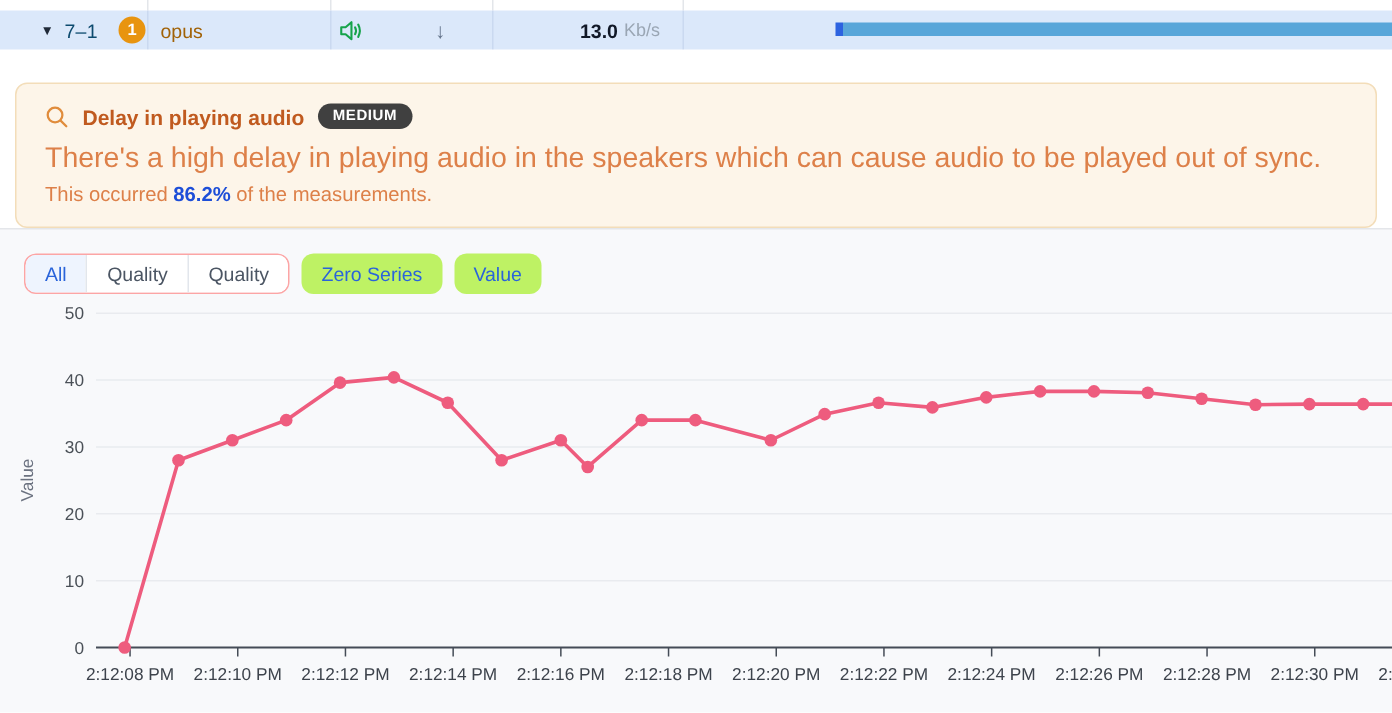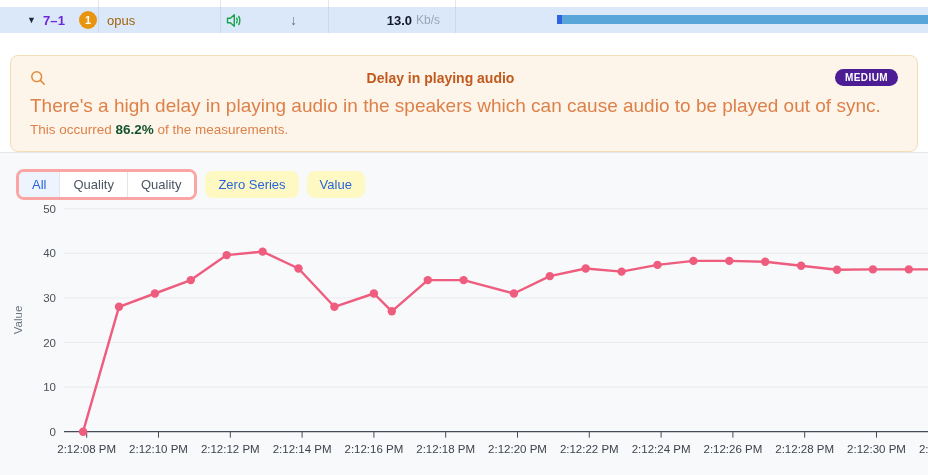--- a/index.html
+++ b/index.html
@@ -13,21 +13,21 @@
   .top-strip { position:absolute; left:0; top:0; width:928px; height:7px; background:#ffffff; }
   .strip-line { position:absolute; top:0; width:1px; height:7px; background:#e3e6ea; }
   .header-row {
     position:absolute; left:0; top:7px; width:928px; height:26px;
     background:#dbe8fa;
   }
   .row-divider { position:absolute; top:0; width:1px; height:26px; background:rgba(120,144,190,0.16); }
   .cell { position:absolute; top:0; height:26px; display:flex; align-items:center; }
   .cell-id { left:27px; gap:7px; }
   .caret { font-size:9px; color:#1f2937; }
-  .stream-id { font-size:13px; font-weight:bold; color:#6d28d9; letter-spacing:.2px; }
+  .stream-id { font-size:13px; font-weight:normal; color:#0c4a6e; letter-spacing:.2px; }
   .count-badge {
     position:absolute; left:79px; top:4px; width:18px; height:18px; border-radius:50%;
     background:#e8940f; color:#fff; font-size:11px; font-weight:bold;
     display:flex; align-items:center; justify-content:center;
   }
   .codec { left:107px; font-size:13px; color:#a16207; }
   .speaker-cell { left:226px; }
   .arrow-cell { left:290px; color:#64748b; font-size:14px; }
   .bitrate-cell { left:330px; width:110px; justify-content:flex-end; font-size:13px; color:#111827; font-weight:bold; }
   .bitrate-unit { font-weight:normal; color:#9aa6b4; font-size:12px; margin-left:4px; }
@@ -35,47 +35,47 @@
   .progress-wrap { position:absolute; left:557px; top:8px; width:371px; height:9px; display:flex; }
   .progress-accent { width:5px; height:9px; }
   .progress-main { flex:1; height:9px; }
 
   
   .alert {
     position:absolute; left:10px; top:55px; width:908px;
     background:#fdf5e9; border:1px solid #f3ddb9; border-radius:8px;
     padding:13px 19px 14px 19px;
   }
-  .alert-title-row { display:flex; align-items:center; gap:9px;justify-content:space-between; }
+  .alert-title-row { display:flex; align-items:center; gap:9px; }
   .alert-title { font-size:14px; font-weight:bold; color:#c05a1f; }
   .severity-badge {
-    background:#4c1d95; color:#ffffff; font-size:10px; font-weight:bold;
+    background:#404040; color:#ffffff; font-size:10px; font-weight:bold;
     padding:3px 10px; border-radius:10px; letter-spacing:.4px;
   }
   .alert-desc { margin-top:9px; font-size:19px; color:#dd8049; }
   .alert-occurrence { margin-top:5px; font-size:13.5px; color:#dd8049; }
-  .alert-occurrence b { color:#14532d;margin-top:12px; }
+  .alert-occurrence b { color:#1d4ed8;margin-top:12px; }
 
   
   .chart-section {
     position:absolute; left:0; top:152px; width:928px; height:323px;
     background:#f8f9fb; border-top:1px solid #e4e6ea;
   }
   .tabs { position:absolute; left:16px; top:169px; display:flex; gap:8px; align-items:center; }
   .segmented {
-    display:flex; background:#ffffff; border:3px solid #fca5a5; border-radius:8px; overflow:hidden;
+    display:flex; background:#ffffff; border:1px solid #fca5a5; border-radius:8px; overflow:hidden;
   }
   .seg-item {
     padding:5px 13px; font-size:13px; color:#4b5563; border-left:1px solid #e2e6ec;
     cursor:pointer; white-space:nowrap; background:#fff;
   }
   .seg-item:first-child { border-left:none; }
   .seg-item.selected { color:#2a64da; background:#eef4fe; }
   .pill-btn {
-    background:#fef9c3; color:#2a64da; font-size:13px; padding:6px 13px;
+    background:#bef264; color:#2a64da; font-size:13px; padding:6px 13px;
     border-radius:8px; border:none; cursor:pointer; font-family:inherit; white-space:nowrap;text-align:right;
   }
   #chart-svg { position:absolute; left:0; top:196px; }
 </style>
 </head>
 <body>
 
 <div id="app">
 
   <div class="top-strip">

